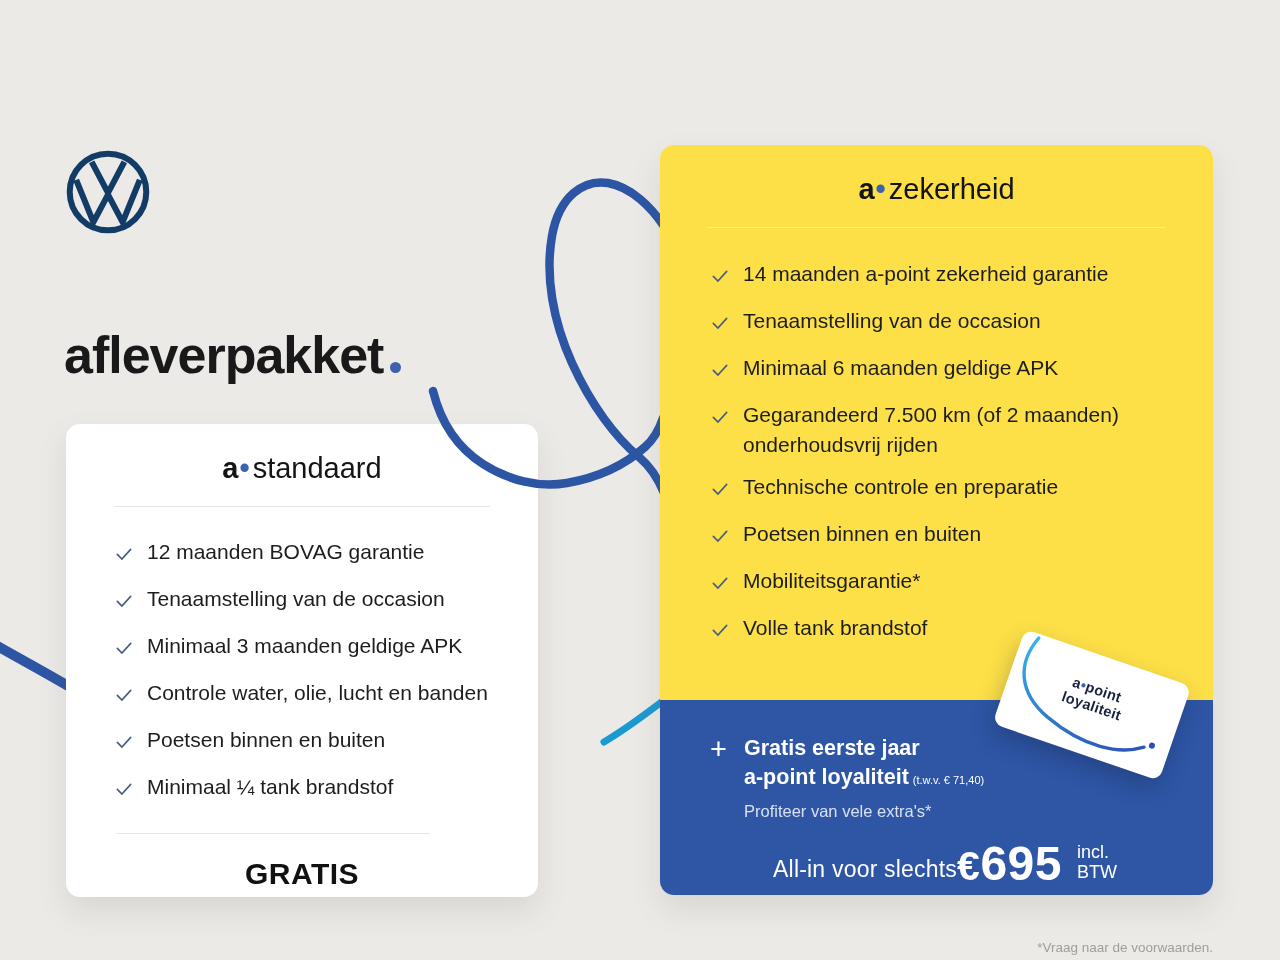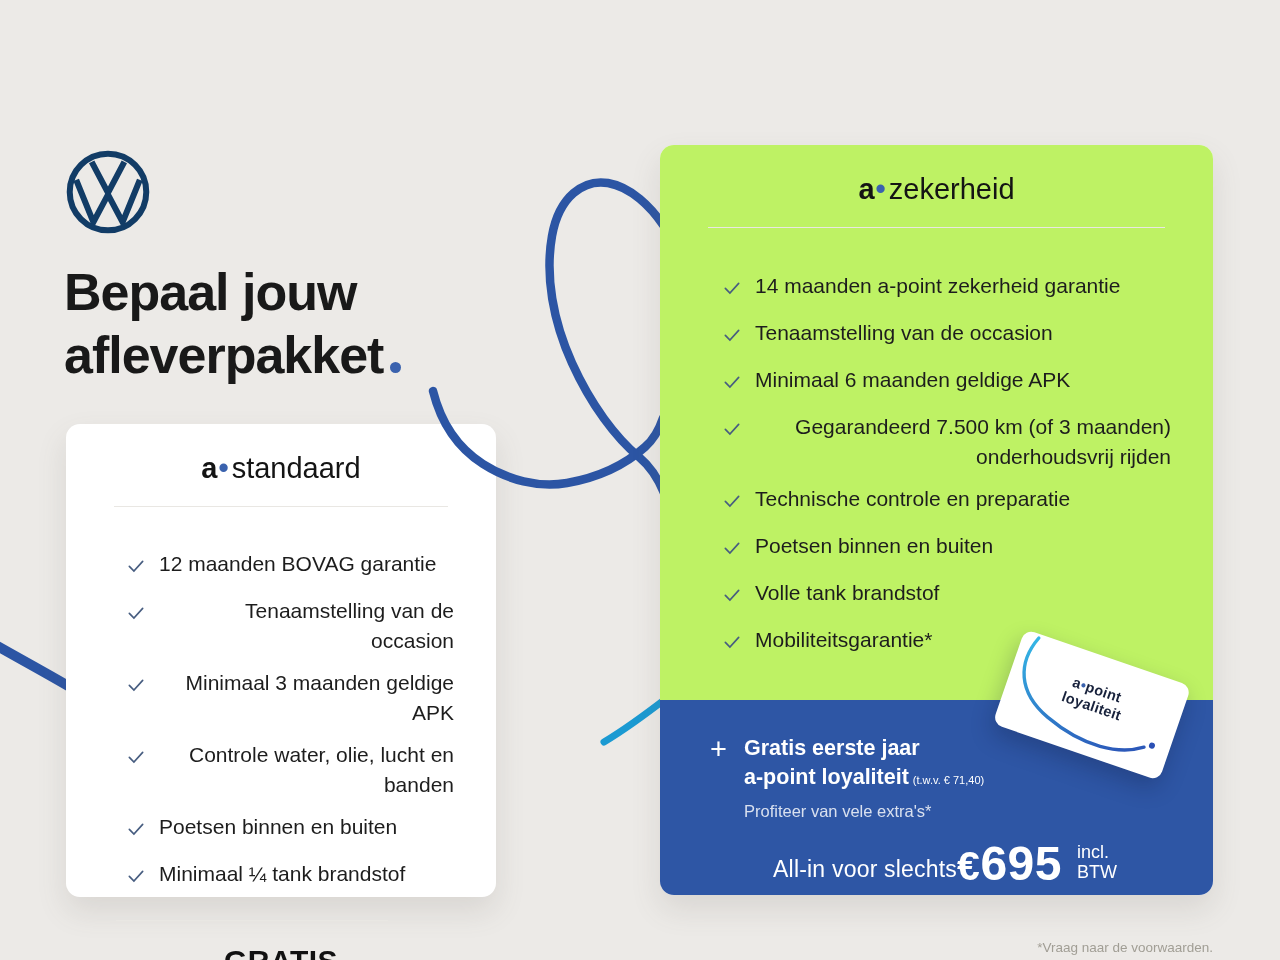--- a/index.html
+++ b/index.html
@@ -12,41 +12,41 @@
 
   
   .vw-logo{position:absolute;left:65px;top:149px;z-index:1;}
   .heading{position:absolute;left:64px;top:261px;z-index:1;font-size:52px;line-height:63px;
            font-weight:700;letter-spacing:-1px;color:#191919;}
   .heading .dot{display:inline-block;width:11px;height:11px;border-radius:50%;
                 background:#3a62ae;margin-left:7px;}
 
   
   .card{background:#fff;border-radius:14px;box-shadow:0 14px 30px rgba(100,95,85,.14);}
-  .left-card{position:absolute;left:66px;top:424px;width:430px;height:473px;z-index:1;}
+  .left-card{position:absolute;left:66px;top:424px;width:472px;height:473px;z-index:1;}
   .right-card{position:absolute;left:660px;top:145px;width:553px;height:750px;z-index:3;
               display:flex;flex-direction:column;overflow:hidden;}
 
   .card-title{text-align:center;font-size:29px;padding-top:28px;color:#141414;}
   .card-title .t-a{font-weight:700;}
   .card-title .t-dot{color:#3a62ae;font-weight:700;margin:0 3px 0 1px;}
   .card-title .t-rest{font-weight:400;}
   .divider{height:1px;background:#e9e7e3;margin:21px 48px 0 48px;}
 
-  ul.features{list-style:none;margin:12px;padding:30px 30px 0 48px;text-align:right;}
+  ul.features{list-style:none;margin:0;padding:30px 30px 0 48px;}
   .right-card ul.features{padding:31px 30px 0 50px;}
   ul.features li{display:flex;align-items:flex-start;gap:13px;margin-bottom:12px;
                  font-size:21px;line-height:30px;color:#1d1d1d;}
   .check{flex:0 0 20px;margin-top:5px;}
 
   .gratis-divider{height:1px;background:#e9e7e3;margin:26px 108px 0 50px;}
   .gratis{text-align:center;font-size:30px;font-weight:700;letter-spacing:.5px;
           margin-top:23px;color:#111;}
 
-  .card-body{flex:0 0 555px;background:#bef264;}
+  .card-body{flex:0 0 555px;background:#fde047;}
   .card-footer{flex:1;background:#2e56a5;color:#fff;padding:34px 56px 0 50px;position:relative;}
   .offer-row{display:flex;gap:14px;}
   .plus{font-size:29px;font-weight:400;line-height:31px;width:20px;}
   .offer-l1{font-size:21.5px;font-weight:700;line-height:29px;}
   .offer-l2{font-size:21.5px;font-weight:700;line-height:29px;}
   .offer-note{font-size:11px;font-weight:400;margin-left:4px;}
   .offer-l3{font-size:16.5px;font-weight:400;color:rgba(255,255,255,.82);margin-top:7px;}
   .price-row{display:flex;justify-content:center;align-items:flex-end;margin-top:15px;padding-left:2px;margin-left:25px;}
   .allin{font-size:23px;padding-bottom:8px;letter-spacing:.2px;}
   .price-group{display:flex;align-items:center;gap:15px;padding-right:4px;}
@@ -75,21 +75,21 @@
     <path d="M 604 742 C 624 730, 646 714, 668 697" fill="none" stroke="#1b9ad2" stroke-width="7" stroke-linecap="round"></path>
   </svg>
 
   <svg class="vw-logo" width="86" height="86" viewBox="0 0 100 100">
     <circle cx="50" cy="50" r="44.5" fill="none" stroke="#123c66" stroke-width="7"></circle>
     <path d="M31 15 L50 51 L69 15" fill="none" stroke="#123c66" stroke-width="7" stroke-linejoin="miter"></path>
     <path d="M13 36 L33 85 L50 53 L67 85 L87 36" fill="none" stroke="#123c66" stroke-width="7" stroke-linejoin="miter"></path>
   </svg>
 
   <div class="heading">
-    <span>Bepaal jouw</span><br>
+    <br>
     <span>afleverpakket</span><span class="dot"></span>
   </div>
 
   <div class="card left-card">
     <div class="card-title">
       <span class="t-a">a</span><span class="t-dot">•</span><span class="t-rest">standaard</span>
     </div>
     <div class="divider"></div>
     <ul class="features">
       <li>
@@ -160,45 +160,45 @@
         <li>
             <span class="check"><svg width="20" height="20" viewBox="0 0 24 24">
                 <path d="M4 12.5 L9.5 18 L20 6.5" fill="none" stroke="#475d80" stroke-width="2" stroke-linecap="round"></path>
               </svg></span>
             <span>Minimaal 6 maanden geldige APK</span>
           </li>
         <li>
             <span class="check"><svg width="20" height="20" viewBox="0 0 24 24">
                 <path d="M4 12.5 L9.5 18 L20 6.5" fill="none" stroke="#475d80" stroke-width="2" stroke-linecap="round"></path>
               </svg></span>
-            <span>Gegarandeerd 7.500 km (of 3 maanden) onderhoudsvrij rijden</span>
+            <span>Gegarandeerd 7.500 km (of 2 maanden) onderhoudsvrij rijden</span>
           </li>
         <li>
             <span class="check"><svg width="20" height="20" viewBox="0 0 24 24">
                 <path d="M4 12.5 L9.5 18 L20 6.5" fill="none" stroke="#475d80" stroke-width="2" stroke-linecap="round"></path>
               </svg></span>
             <span>Technische controle en preparatie</span>
           </li>
         <li>
             <span class="check"><svg width="20" height="20" viewBox="0 0 24 24">
                 <path d="M4 12.5 L9.5 18 L20 6.5" fill="none" stroke="#475d80" stroke-width="2" stroke-linecap="round"></path>
               </svg></span>
             <span>Poetsen binnen en buiten</span>
           </li>
         <li>
             <span class="check"><svg width="20" height="20" viewBox="0 0 24 24">
                 <path d="M4 12.5 L9.5 18 L20 6.5" fill="none" stroke="#475d80" stroke-width="2" stroke-linecap="round"></path>
               </svg></span>
+            <span>Mobiliteitsgarantie*</span>
+          </li>
+        <li>
+            <span class="check"><svg width="20" height="20" viewBox="0 0 24 24">
+                <path d="M4 12.5 L9.5 18 L20 6.5" fill="none" stroke="#475d80" stroke-width="2" stroke-linecap="round"></path>
+              </svg></span>
             <span>Volle tank brandstof</span>
-          </li>
-        <li>
-            <span class="check"><svg width="20" height="20" viewBox="0 0 24 24">
-                <path d="M4 12.5 L9.5 18 L20 6.5" fill="none" stroke="#475d80" stroke-width="2" stroke-linecap="round"></path>
-              </svg></span>
-            <span>Mobiliteitsgarantie*</span>
           </li>
       </ul>
     </div>
 
     <div class="card-footer">
       <div class="offer-row">
         <div class="plus">+</div>
         <div>
           <div class="offer-l1">Gratis eerste jaar</div>
           <div class="offer-l2">

